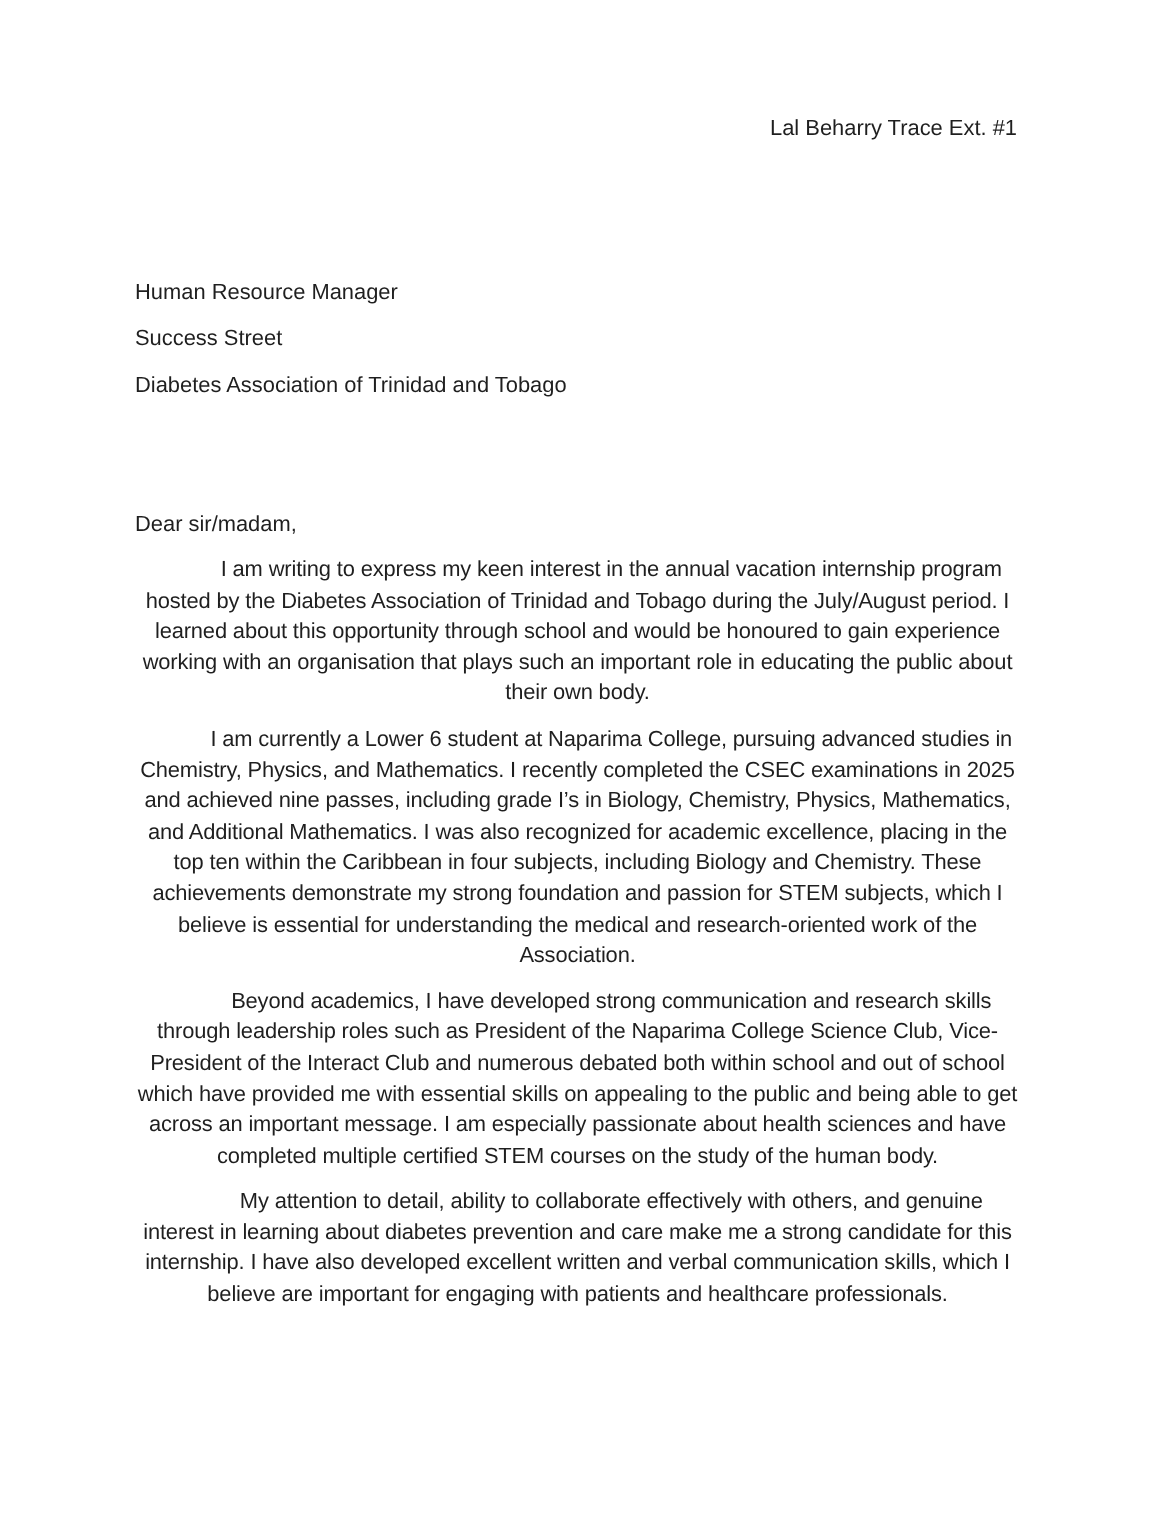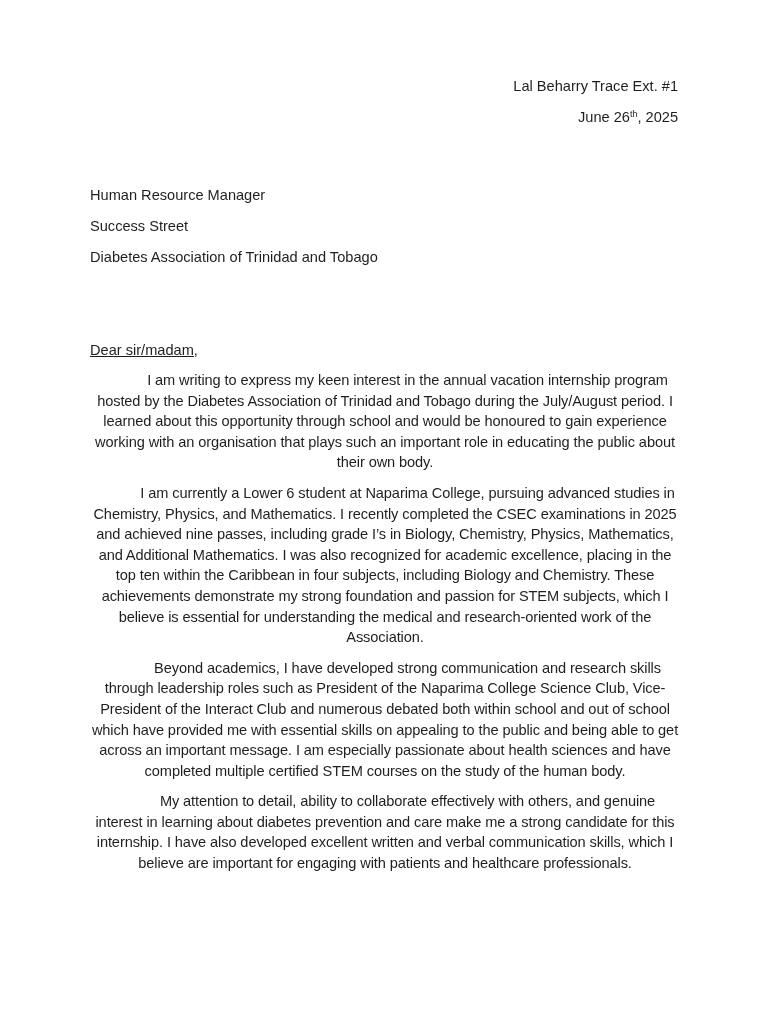--- a/index.html
+++ b/index.html
@@ -48,21 +48,20 @@
       height: 31px;
       line-height: 20px;
       white-space: nowrap;
     }
     .salutation {
       position: absolute;
       left: 0;
       top: 340px;
       line-height: 20px;
       white-space: nowrap;
-      text-decoration: underline;
     }
     .body-text {
       position: absolute;
       left: 0;
       top: 370px;
       width: 590px;
     }
     .body-text p {
       margin: 0 0 10px 0;
       line-height: 20.6px;
@@ -71,21 +70,20 @@
       text-align: center;
     }
   </style>
 </head>
 <body>
 
 <div class="page">
 
   <div class="sender">
     <div>Lal Beharry Trace Ext. #1</div>
-    <div><span>June 26</span><sup>th</sup><span>, 2025</span></div>
   </div>
 
   <div class="recipient">
     <div>Human Resource Manager</div>
     <div>Success Street</div>
     <div>Diabetes Association of Trinidad and Tobago</div>
   </div>
 
   <div class="salutation">Dear sir/madam,</div>
 

